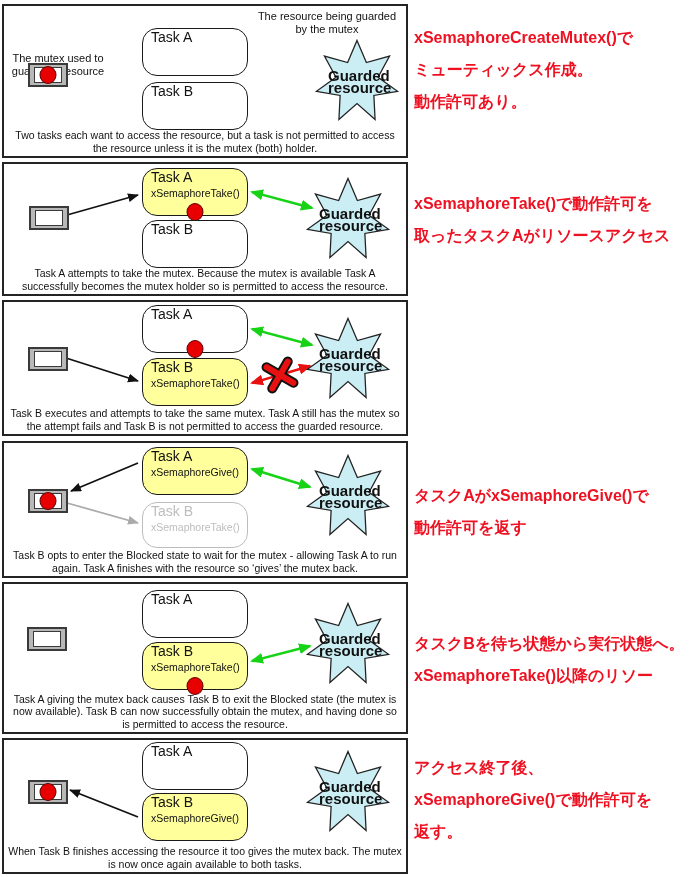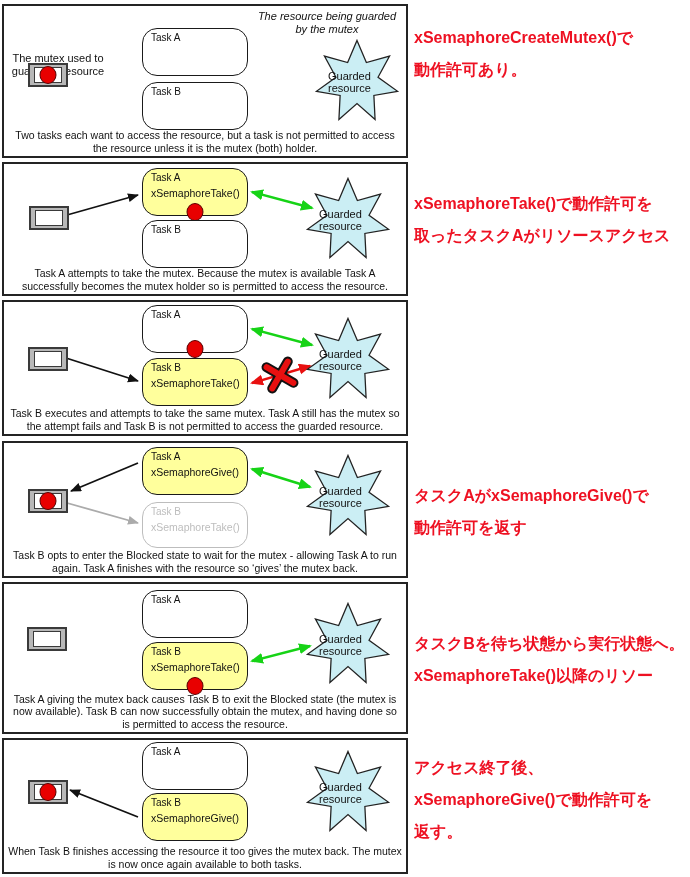--- a/index.html
+++ b/index.html
@@ -5,34 +5,34 @@
   html,body{margin:0;padding:0;background:#fff;}
   body{font-family:"Liberation Sans",sans-serif;color:#111;}
   #stage{position:relative;width:690px;height:877px;background:#fff;overflow:hidden;}
 
   .panel{position:absolute;left:2px;width:402px;background:#fff;border:2px solid #242424;}
   .arrows{position:absolute;left:0;top:0;width:100%;height:100%;pointer-events:none;}
 
   .task{position:absolute;width:104px;height:46px;background:#fff;border:1.5px solid #1a1a1a;border-radius:15px;box-sizing:content-box;}
   .task.yellow{background:#ffff9c;}
   .task.ghost{border-color:#bdbdbd;color:#bdbdbd;}
-  .task-title{font-size:10px;line-height:11px;padding:3px 0 0 8px;}
+  .task-title{font-size:14px;line-height:11px;padding:3px 0 0 8px;}
   .task-call{font-size:10.5px;line-height:12px;padding:4px 0 0 8px;}
   .task-token{position:absolute;left:50%;bottom:-6px;transform:translateX(-50%);width:15px;height:16px;
               background:#e80000;border:1.5px solid #5a0000;border-radius:50%;}
 
   .mutex{position:absolute;width:36px;height:20px;background:#b8b8b8;border:2px solid #3a3a3a;}
   .mutex::before{content:"";position:absolute;left:4px;right:4px;top:2px;bottom:2px;background:#fff;border:1px solid #3a3a3a;}
   .mutex-token{position:absolute;left:50%;top:50%;transform:translate(-50%,-50%);width:15px;height:16px;
                background:#e80000;border:1.5px solid #5a0000;border-radius:50%;z-index:2;}
 
   .star-wrap{position:absolute;width:88px;height:88px;}
   .star-svg{position:absolute;left:0;top:0;width:100%;height:100%;}
-  .star-label{position:absolute;left:50%;top:50%;transform:translate(-50%,-50%);width:58px;text-align:left;
-              font-size:11px;line-height:12px;color:#111;}
+  .star-label{position:absolute;left:50%;top:50%;transform:translate(-50%,-50%);width:58px;text-align:right;
+              font-size:15px;line-height:12px;color:#111;font-weight:bold;}
 
   .caption{position:absolute;left:4px;right:4px;bottom:2px;text-align:center;font-size:10.5px;line-height:12.5px;color:#111;}
   .annotation{position:absolute;text-align:center;font-size:11px;line-height:13px;color:#111;}
 
   .note{position:absolute;left:414px;width:274px;color:#ee1122;font-weight:bold;font-size:16px;line-height:32px;}
   .note-line{white-space:nowrap;}
 </style>
 </head>
 <body>
 
@@ -59,21 +59,21 @@
     <div class="annotation" style="left:2px;top:46px;width:104px;">The mutex used to guard the resource</div>
     <div class="mutex" style="left:24px;top:57px;">
       <span class="mutex-token"></span>
     </div>
     <div class="task" style="left:138px;top:22px;">
       <div class="task-title">Task A</div>
     </div>
     <div class="task" style="left:138px;top:76px;">
       <div class="task-title">Task B</div>
     </div>
-    <div class="annotation" style="left:248px;top:4px;width:150px;font-style:italic;">The resource being guarded by the mutex</div>
+    <div class="annotation" style="left:248px;top:4px;width:150px;">The resource being guarded by the mutex</div>
     <div class="star-wrap" style="left:309px;top:32px;">
       <svg class="star-svg" viewBox="0 0 110 110">
         <polygon points="55,3 66.7,30.7 95.7,22.6 81.3,49 105.7,66.6 76.1,71.8 77.6,101.9 55,82 32.4,101.9 33.9,71.8 4.3,66.6 28.7,49 14.3,22.6 43.3,30.7" fill="#cbeef4" stroke="#222" stroke-width="1.6"></polygon>
       </svg>
       <div class="star-label">Guarded resource</div>
     </div>
     <div class="caption">Two tasks each want to access the resource, but a task is not permitted to access the resource unless it is the mutex (both) holder.</div>
   </div>
 
   <div class="panel" style="top:162px;height:130px;">
@@ -195,20 +195,21 @@
       <svg class="star-svg" viewBox="0 0 110 110">
         <polygon points="55,3 66.7,30.7 95.7,22.6 81.3,49 105.7,66.6 76.1,71.8 77.6,101.9 55,82 32.4,101.9 33.9,71.8 4.3,66.6 28.7,49 14.3,22.6 43.3,30.7" fill="#cbeef4" stroke="#222" stroke-width="1.6"></polygon>
       </svg>
       <div class="star-label">Guarded resource</div>
     </div>
     <div class="caption">When Task B finishes accessing the resource it too gives the mutex back.  The mutex is now once again available to both tasks.</div>
   </div>
 
   <div class="note" style="top:22px;">
     <div class="note-line">xSemaphoreCreateMutex()で</div>
+    <div class="note-line">ミューティックス作成。</div>
     <div class="note-line">動作許可あり。</div>
   </div>
   <div class="note" style="top:188px;">
     <div class="note-line">xSemaphoreTake()で動作許可を</div>
     <div class="note-line">取ったタスクAがリソースアクセス</div>
   </div>
   <div class="note" style="top:456px;margin-top:24px;">
     <div class="note-line">タスクAがxSemaphoreGive()で</div>
     <div class="note-line">動作許可を返す</div>
   </div>

